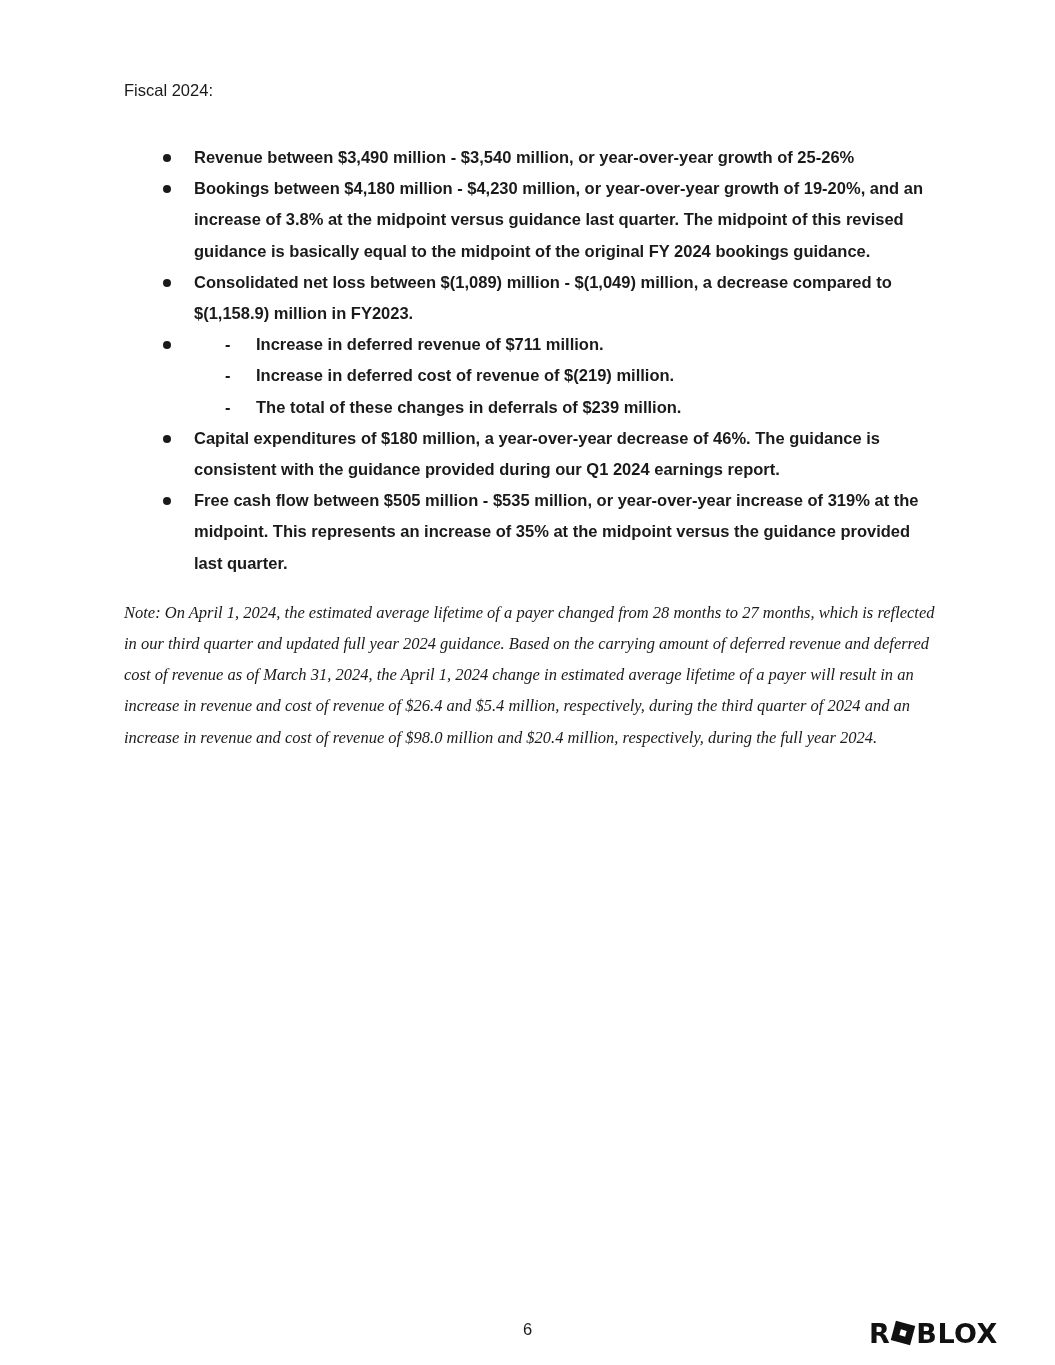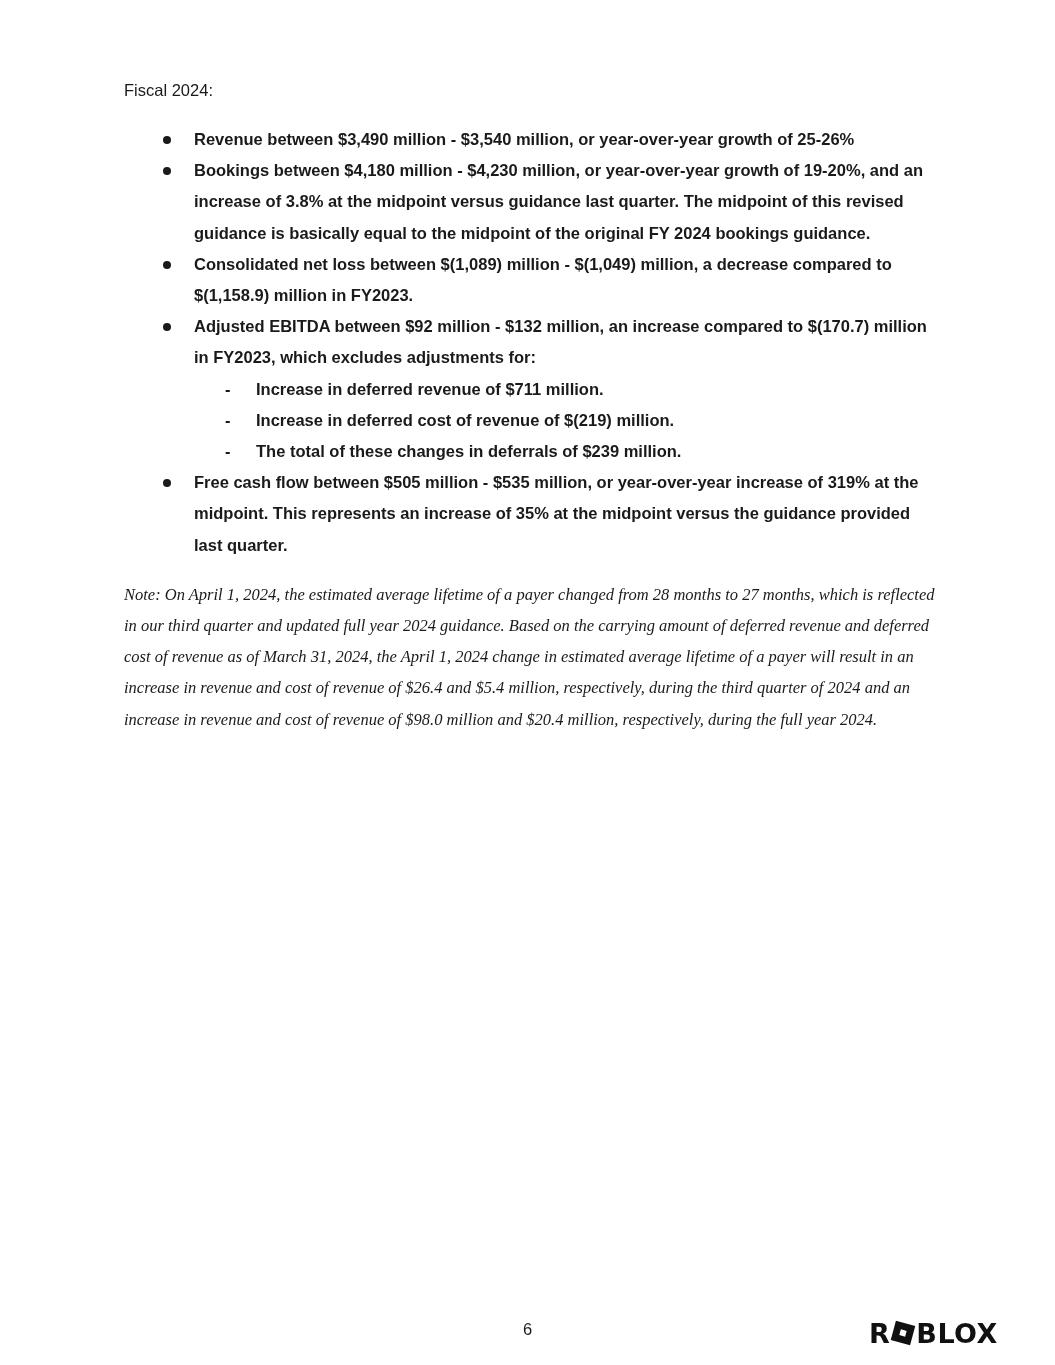--- a/index.html
+++ b/index.html
@@ -2,21 +2,21 @@
 <html><head>
 <meta charset="utf-8">
 <style>
   html, body { margin: 0; padding: 0; background: #ffffff; }
   body {
     width: 1055px; height: 1365px; position: relative; overflow: hidden;
     font-family: "Liberation Sans", "DejaVu Sans", sans-serif;
     color: #1a1a1a;
   }
   .page { position: absolute; left: 124px; top: 78px; width: 812px; }
-  .heading { font-size: 16.5px; line-height: 24px; margin: 0 0 22px 0; }
+  .heading { font-size: 16.5px; line-height: 24px; margin: 0 0 40px 0; }
   ul.bullets { list-style: none; margin: 8px; padding: 0; font-weight: bold; }
   ul.bullets > li {
     position: relative; padding-left: 62px;
     font-size: 16.5px; line-height: 31.2px;
   }
   ul.bullets > li > .dot {
     position: absolute; left: 31px; top: 12px;
     width: 8px; height: 8px; border-radius: 50%; background: #1a1a1a;
   }
   ul.sub { list-style: none; margin: 0; padding: 0; }
@@ -57,35 +57,38 @@
     <li>
       <span class="dot"></span>
       <span>Bookings between $4,180 million - $4,230 million, or year-over-year growth of 19-20%, and an increase of 3.8% at the midpoint versus guidance last quarter.  The midpoint of this revised guidance is basically equal to the midpoint of the original FY 2024 bookings guidance.</span>
     </li>
     <li>
       <span class="dot"></span>
       <span>Consolidated net loss between $(1,089) million - $(1,049) million, a decrease compared to $(1,158.9) million in FY2023.</span>
     </li>
     <li>
       <span class="dot"></span>
-      <span>Adjusted EBITDA between $92 million - $132 million, an increase compared to $(170.7) million in FY2023, which excludes adjustments for:</span>
       <ul class="sub" style="margin-left:-62px;">
         <li style="padding-left:124px;">
           <span class="dash" style="left:93px;">-</span>
           <span>Increase in deferred revenue of $711 million.</span>
         </li>
         <li style="padding-left:124px;">
           <span class="dash" style="left:93px;">-</span>
           <span>Increase in deferred cost of revenue of $(219) million.</span>
         </li>
         <li style="padding-left:124px;">
           <span class="dash" style="left:93px;">-</span>
           <span>The total of these changes in deferrals of $239 million.</span>
         </li>
       </ul>
+    </li>
+    <li>
+      <span class="dot"></span>
+      <span>Capital expenditures of $180 million, a year-over-year decrease of 46%.  The guidance is consistent with the guidance provided during our Q1 2024 earnings report.</span>
     </li>
     <li>
       <span class="dot"></span>
       <span>Free cash flow between $505 million - $535 million, or year-over-year increase of 319% at the midpoint.  This represents an increase of 35% at the midpoint versus the guidance provided last quarter.</span>
     </li>
   </ul>
 
   <p class="note">Note: On April 1, 2024, the estimated average lifetime of a payer changed from 28 months to 27 months, which is reflected in our third quarter and updated full year 2024 guidance. Based on the carrying amount of deferred revenue and deferred cost of revenue as of March 31, 2024, the April 1, 2024 change in estimated average lifetime of a payer will result in an increase in revenue and cost of revenue of $26.4 and $5.4 million, respectively, during the third quarter of 2024 and an increase in revenue and cost of revenue of $98.0 million and $20.4 million, respectively, during the full year 2024.</p>
 </div>
 

